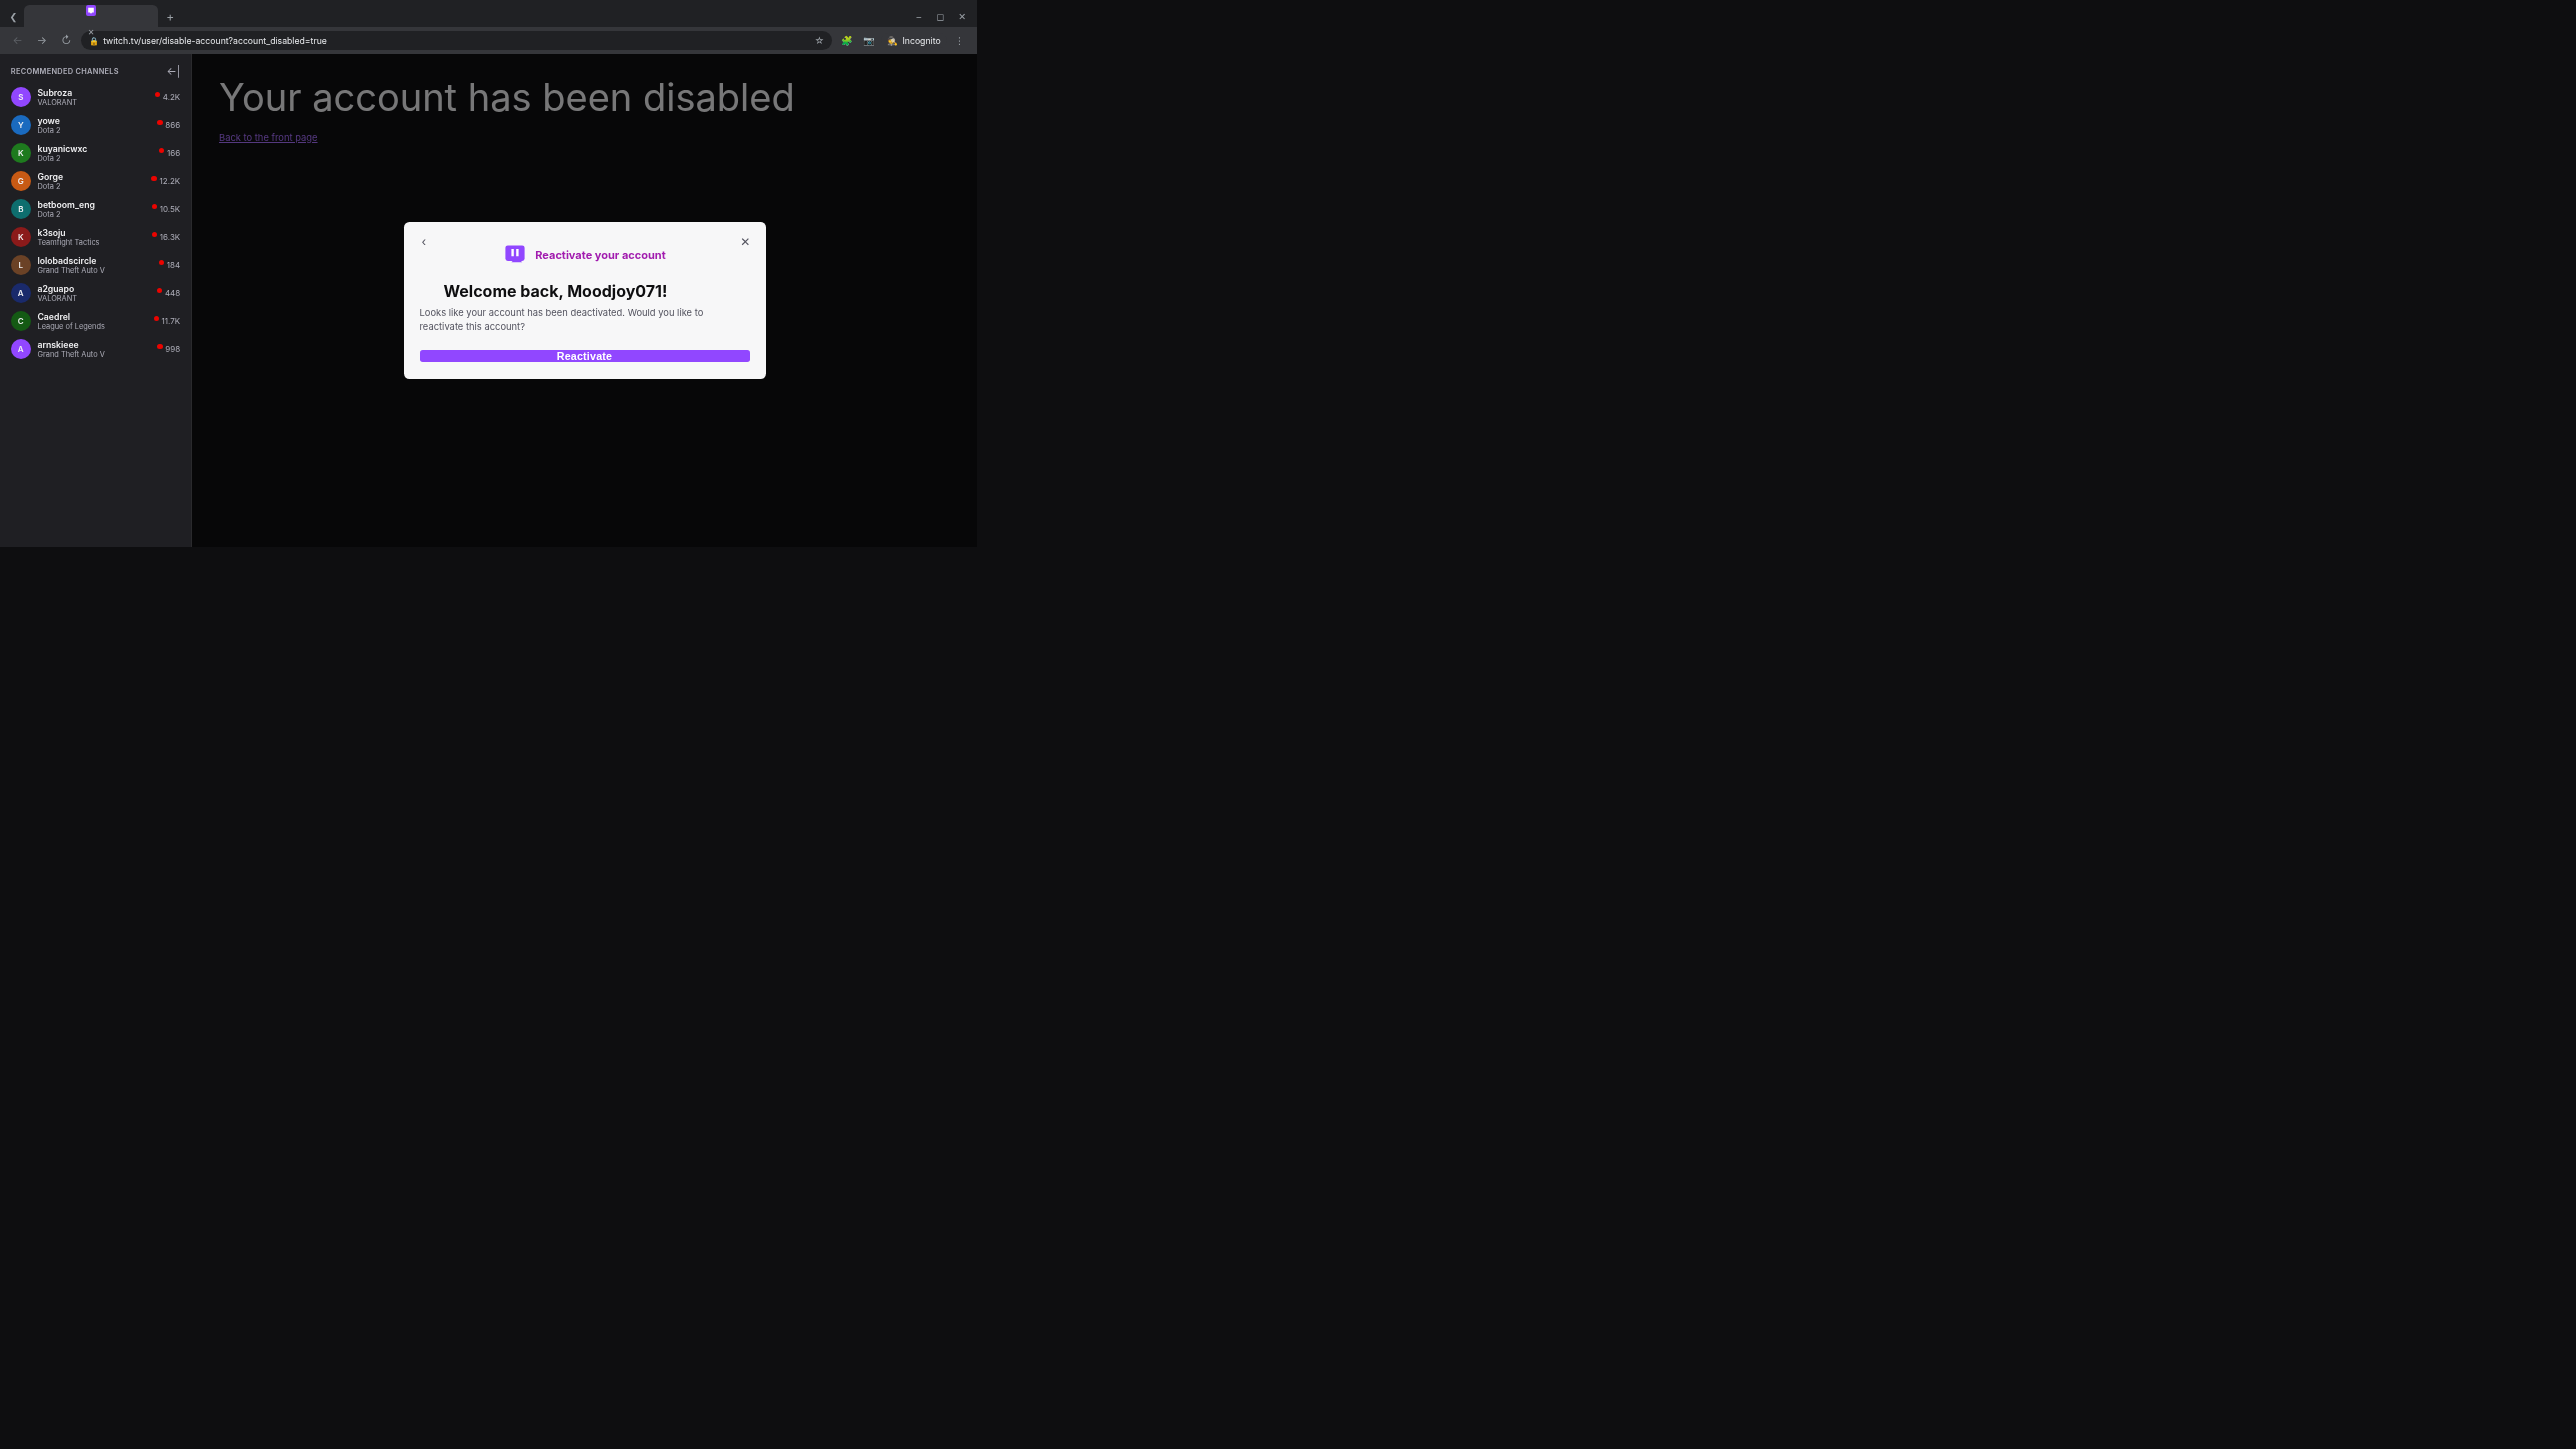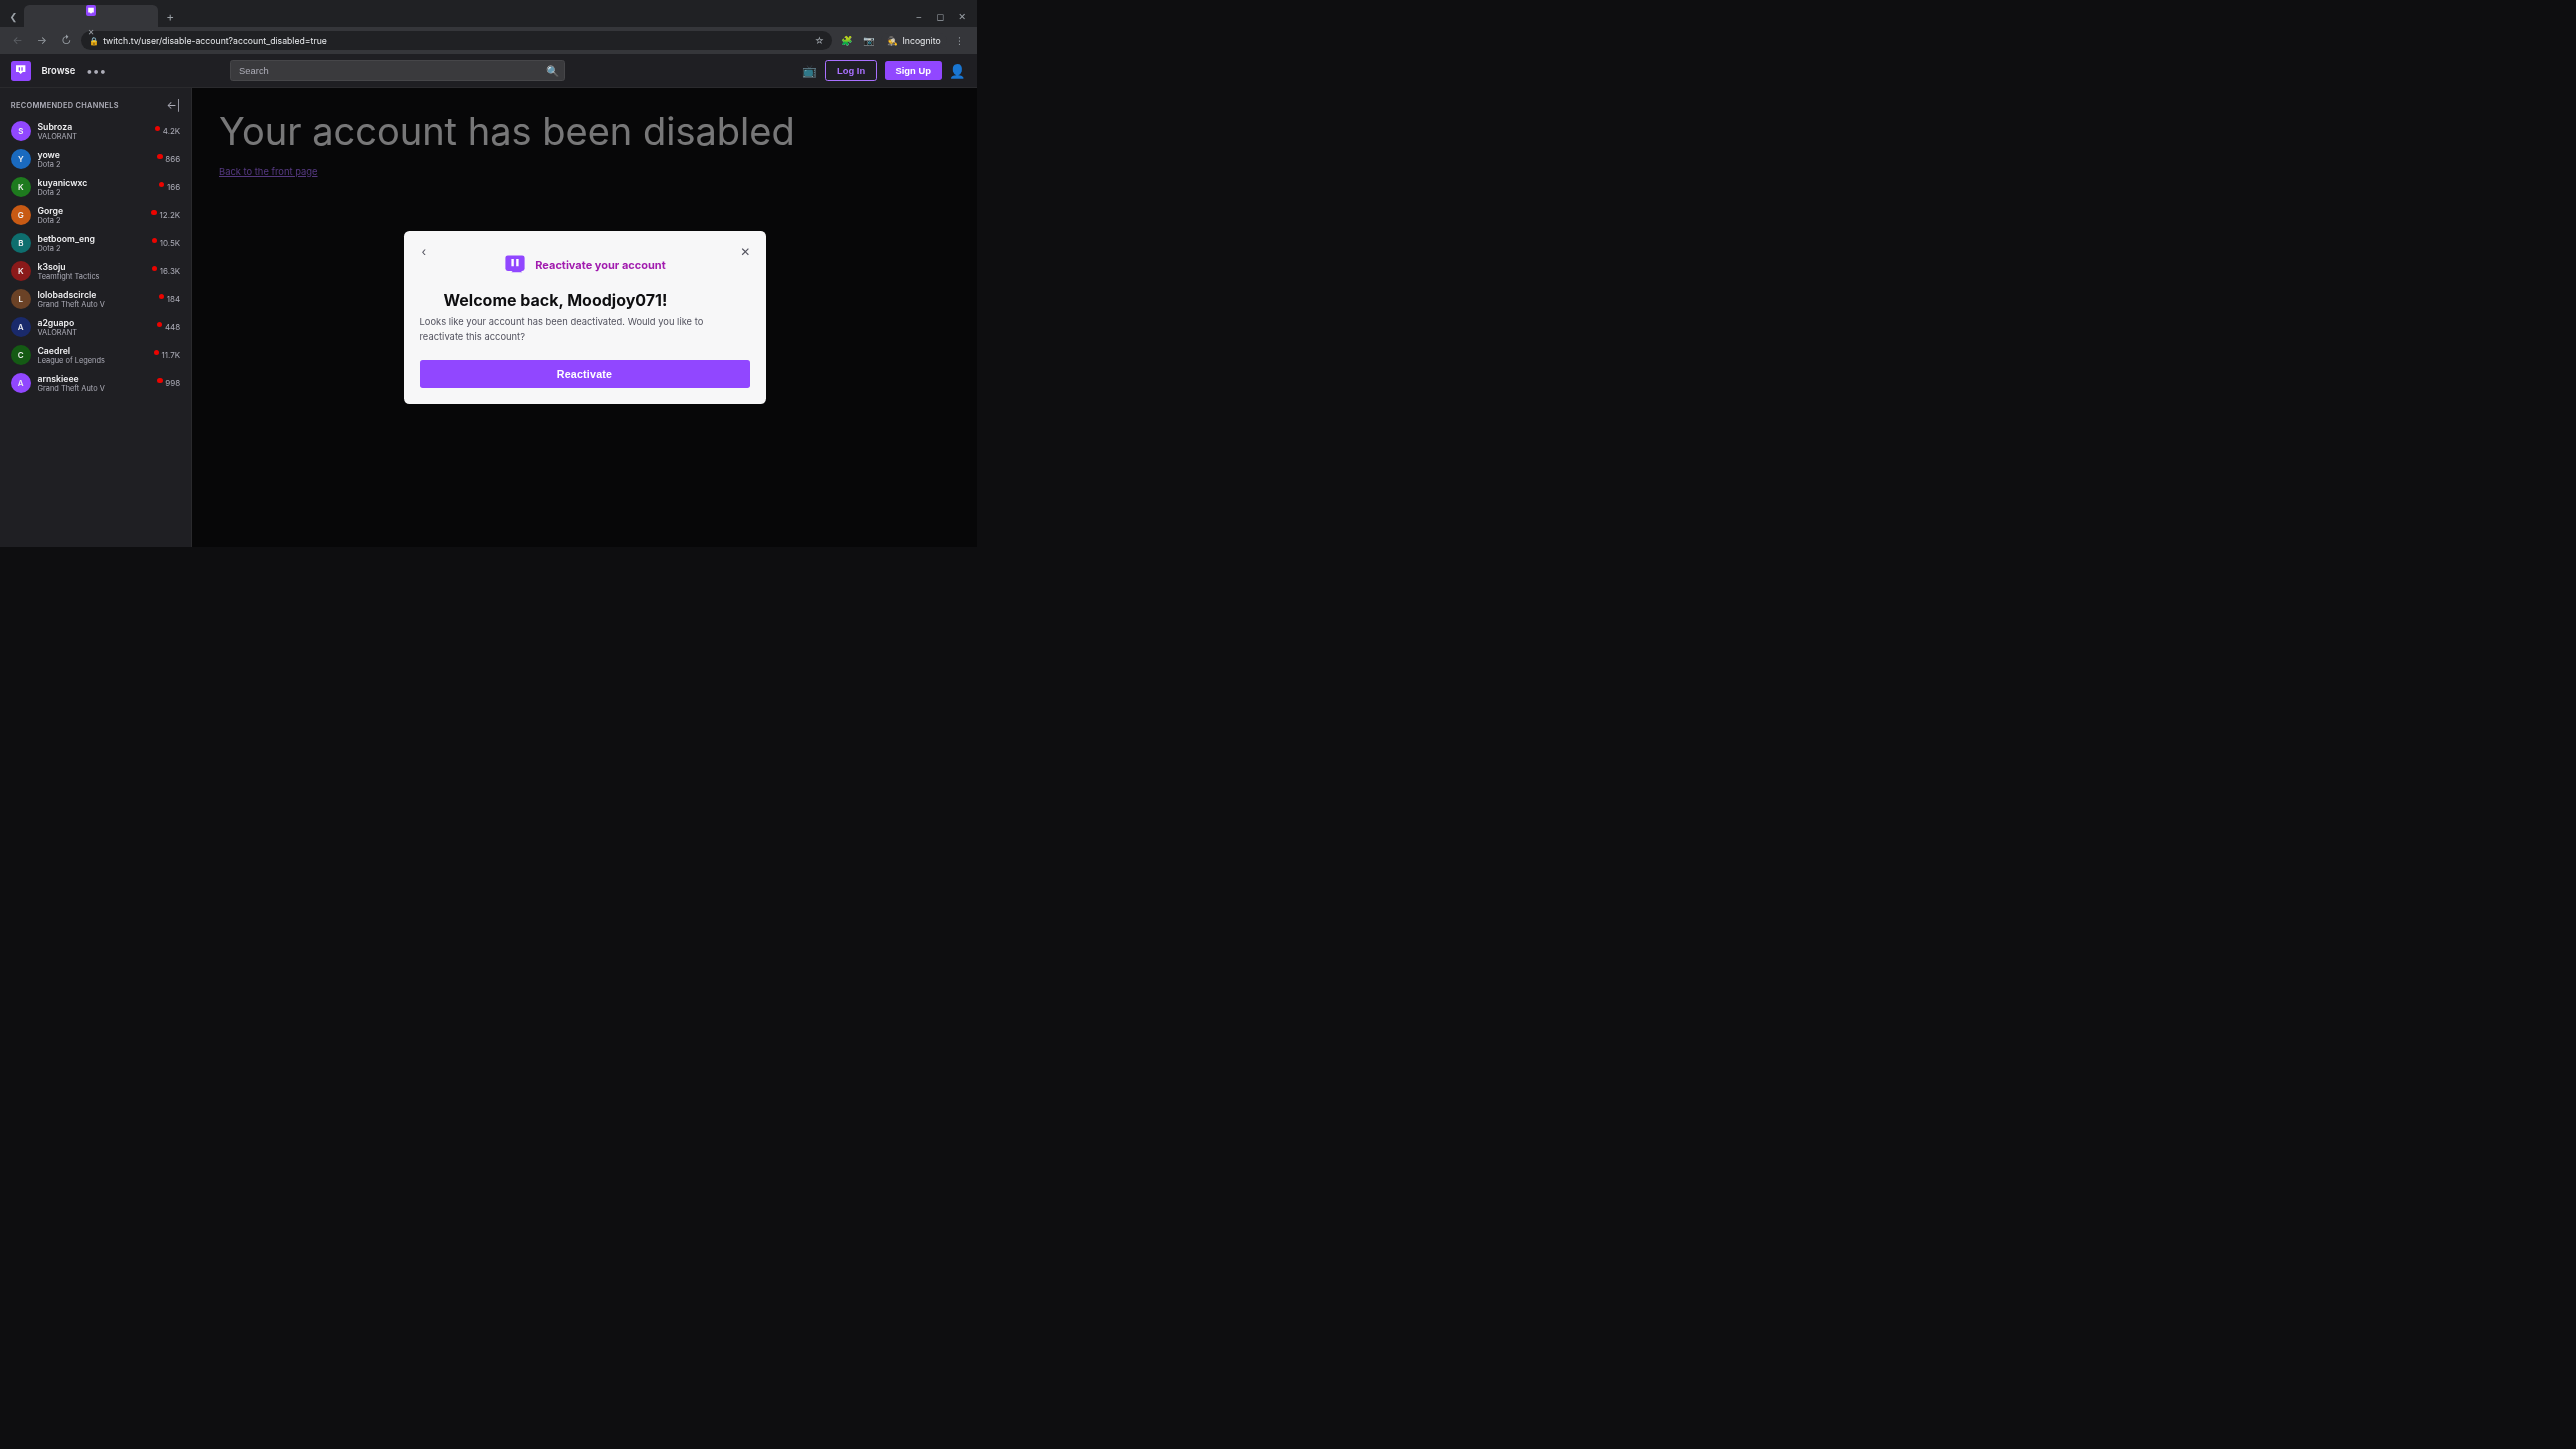--- a/index.html
+++ b/index.html
@@ -474,21 +474,20 @@
       font-size: 9.4px;
       color: #53535f;
       line-height: 1.5;
       margin-bottom: 16px;
     }
     .reactivate-btn {
       width: 100%;
       background: #9147ff;
       border: none;
       color: white;
-      padding: 8px;
       border-radius: 2.7px;
       font-size: 10.7px;
       font-weight: 700;
       cursor: pointer;
       letter-spacing: 0.2px;
     }
 
     
     .av-purple { background: #9147ff; }
     .av-blue { background: #1a6abf; }
@@ -541,39 +540,20 @@
         <span>🕵</span>
         <span>Incognito</span>
       </div>
       <div class="browser-action-btn">⋮</div>
     </div>
   </div>
 </div>
 
 <div class="twitch-app">
 
-  <div class="twitch-header">
-    <div class="twitch-logo">
-      <svg viewBox="0 0 20 20" fill="white">
-          <path d="M3 2h14v10h-4l-3 3-3-3H3V2zm8 3v5h2V5h-2zm-4 0v5h2V5H7z"></path>
-        </svg>
-    </div>
-    <span class="header-browse">Browse</span>
-    <span class="header-dots">•••</span>
-    <div class="header-search">
-      <input type="text" placeholder="Search" style="">
-      <span class="search-icon">🔍</span>
-    </div>
-    <div class="header-right">
-      <span class="header-icon-btn">📺</span>
-      <button class="login-btn">Log In</button>
-      <button class="signup-btn">Sign Up</button>
-      <span class="user-icon-btn">👤</span>
-    </div>
-  </div>
 
   <div class="twitch-body">
 
     <div class="sidebar">
       <div class="sidebar-section-header">
         <span class="sidebar-section-title">RECOMMENDED CHANNELS</span>
         <span class="sidebar-collapse-btn">←|</span>
       </div>
 
       <div id="channel-list">

